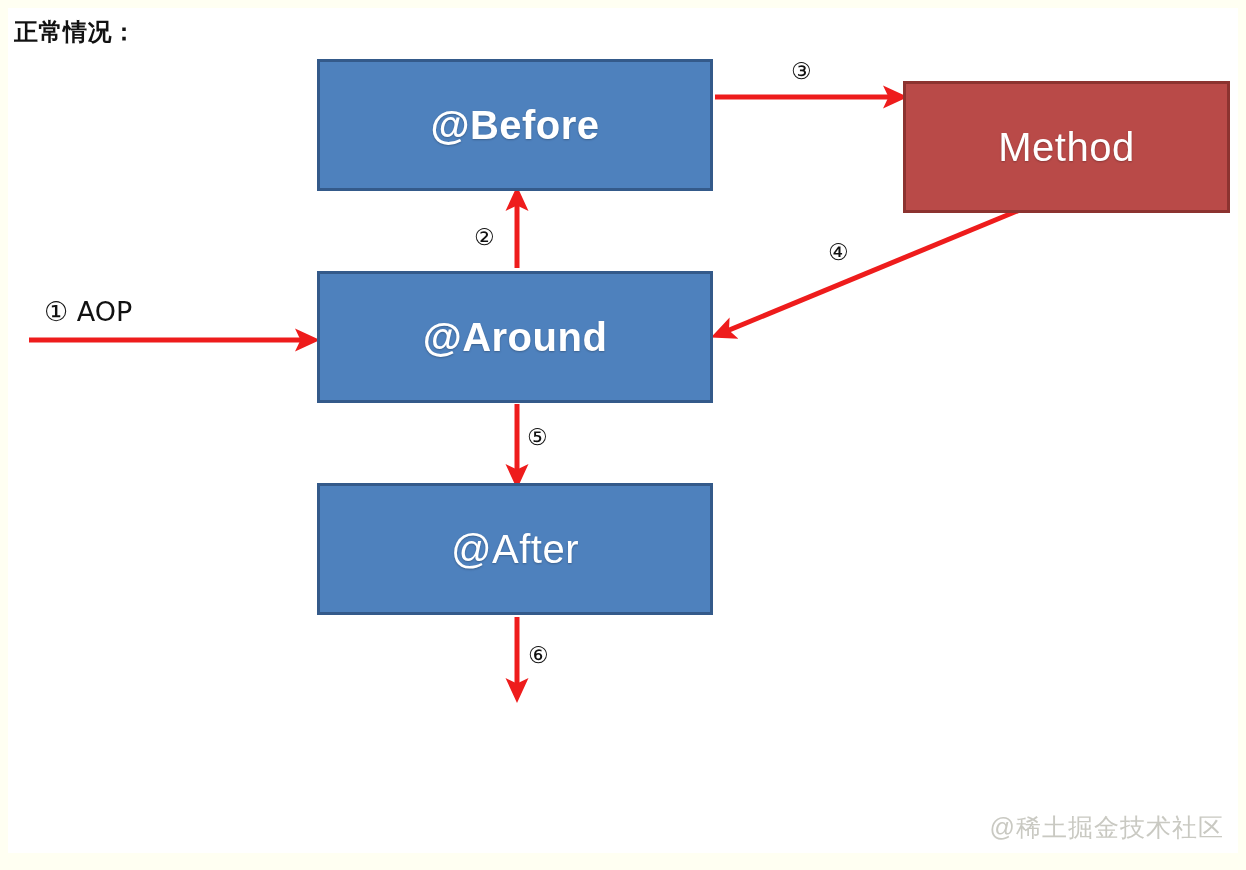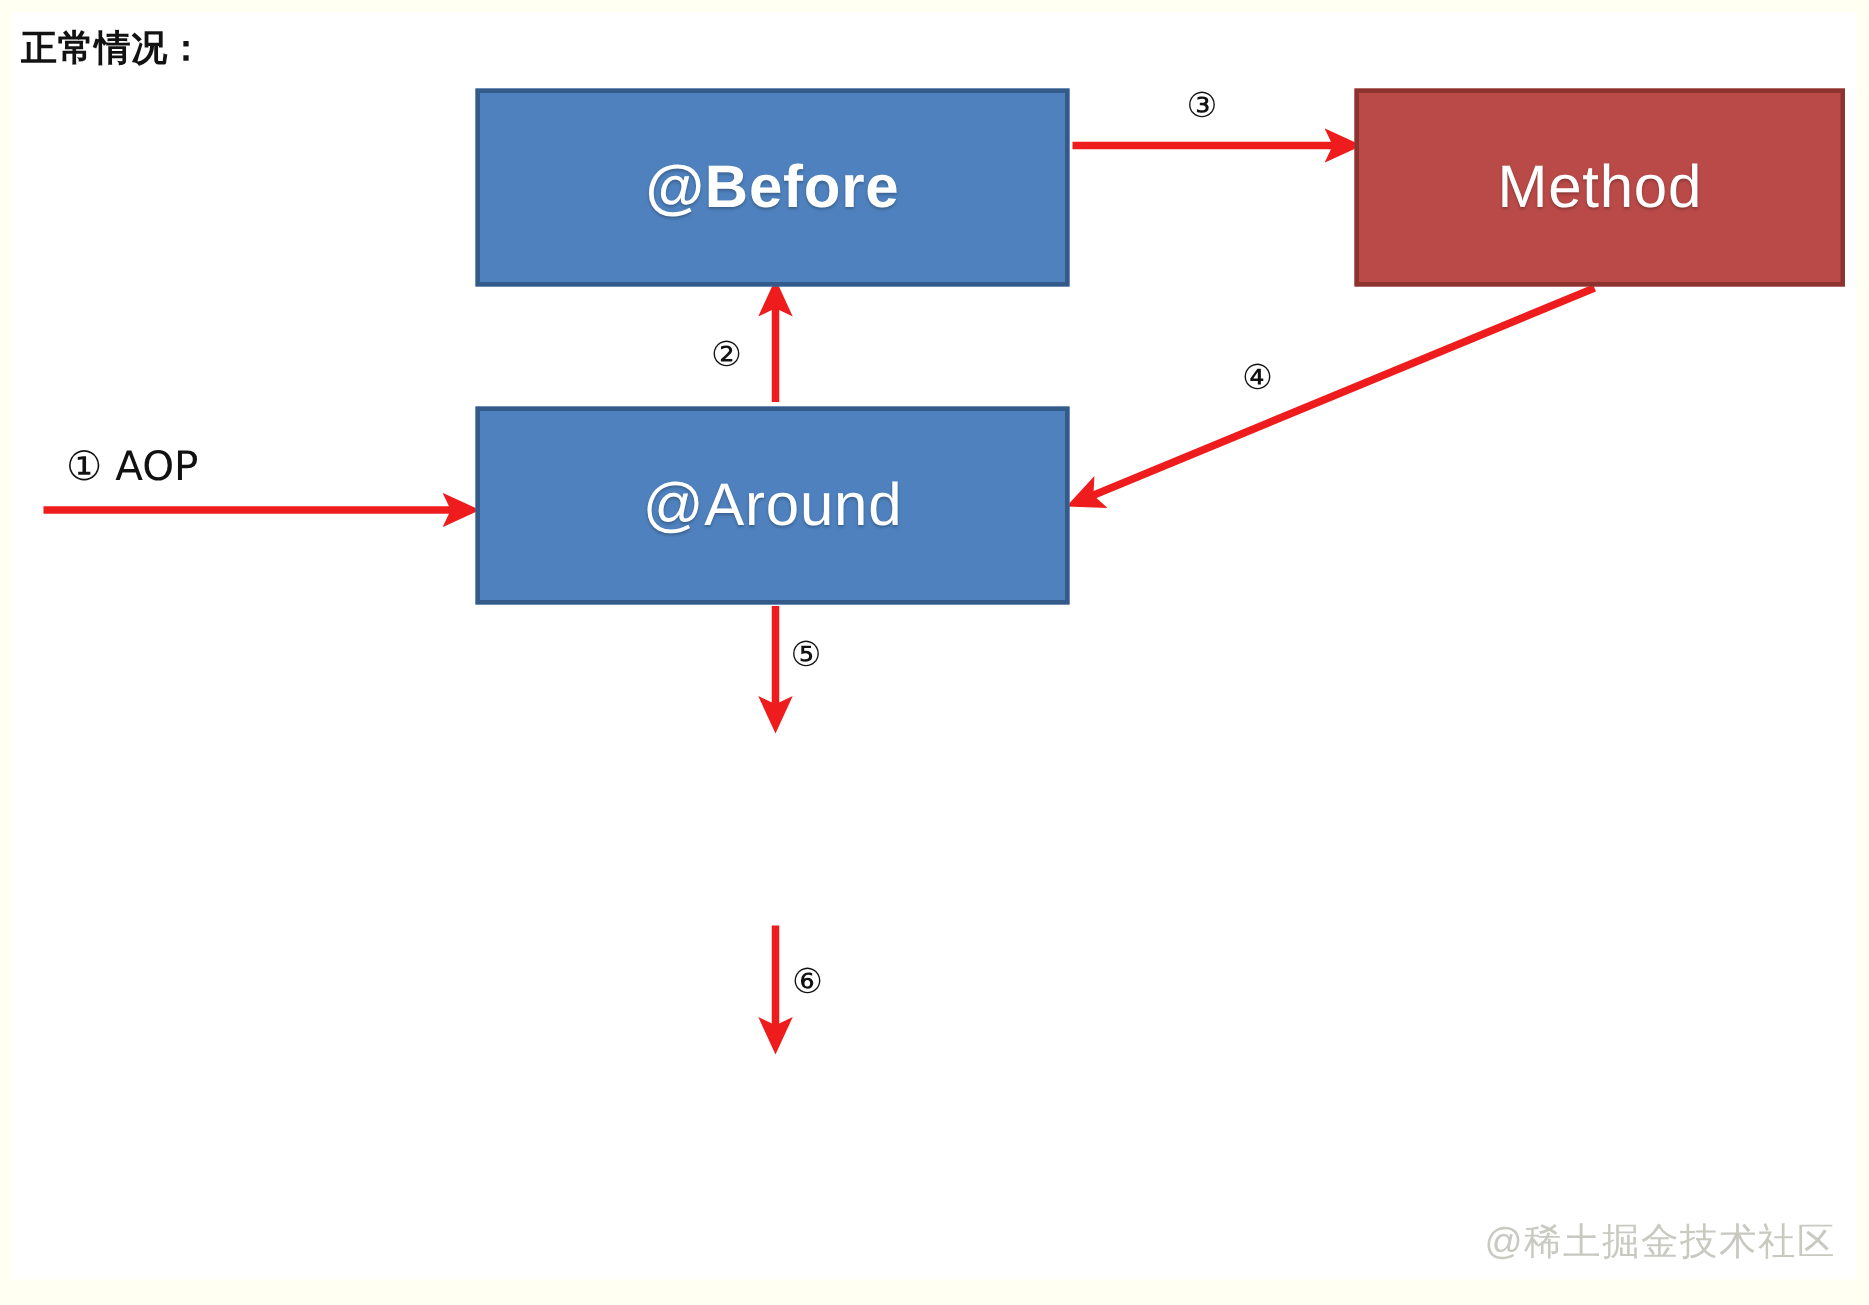--- a/index.html
+++ b/index.html
@@ -49,28 +49,29 @@
     letter-spacing: 0.5px;
     text-shadow: 0 1px 2px rgba(0,0,0,0.25);
     white-space: nowrap;
   }
   .node.blue {
     background: #4e81bd;
     border: 3px solid #345a8a;
   }
   .node.red {
     background: #bc4murky;
+    margin-top: 22px;
   }
   .node.red {
     background: #b94a48;
     border: 3px solid #8c3330;
   }
   #node-before   { left: 317px; top: 59px;  width: 396px; height: 132px; font-weight: bold; }
   #node-method   { left: 903px; top: 59px;  width: 327px; height: 132px; }
-  #node-around   { left: 317px; top: 271px; width: 396px; height: 132px; }
+  #node-around   { left: 317px; top: 271px; width: 396px; height: 132px; font-weight: bold; }
   #node-after    { left: 317px; top: 483px; width: 396px; height: 132px; }
   #node-returning{ left: 317px; top: 697px; width: 396px; height: 132px; }
 
   #arrows {
     position: absolute;
     left: 0;
     top: 0;
     width: 1246px;
     height: 870px;
     pointer-events: none;
@@ -141,20 +142,23 @@
   </div>
 
   <div class="node red" id="node-method">
     <span>Method</span>
   </div>
 
   <div class="node blue" id="node-around">
     <span>@Around</span>
   </div>
 
+  <div class="node blue" id="node-after">
+    <span>@After</span>
+  </div>
 
 
   <div class="entry-label" id="label-1">① AOP</div>
   <div class="marker-label" id="label-2">②</div>
   <div class="marker-label" id="label-3">③</div>
   <div class="marker-label" id="label-4">④</div>
   <div class="marker-label" id="label-5">⑤</div>
   <div class="marker-label" id="label-6">⑥</div>
 
   <div class="watermark">@稀土掘金技术社区</div>

